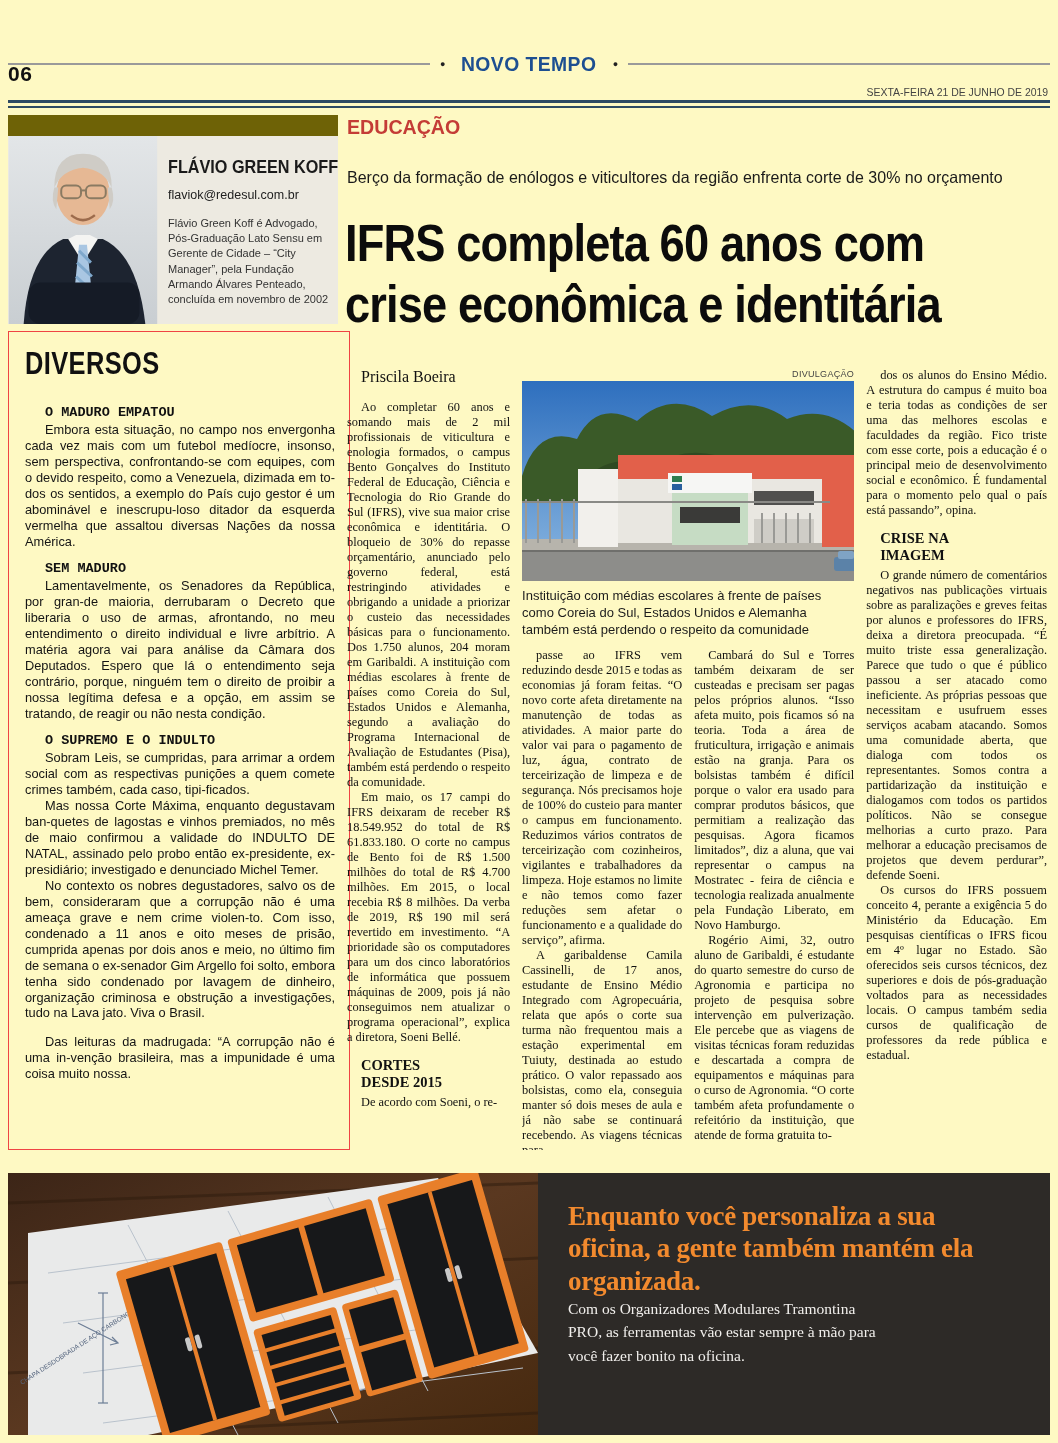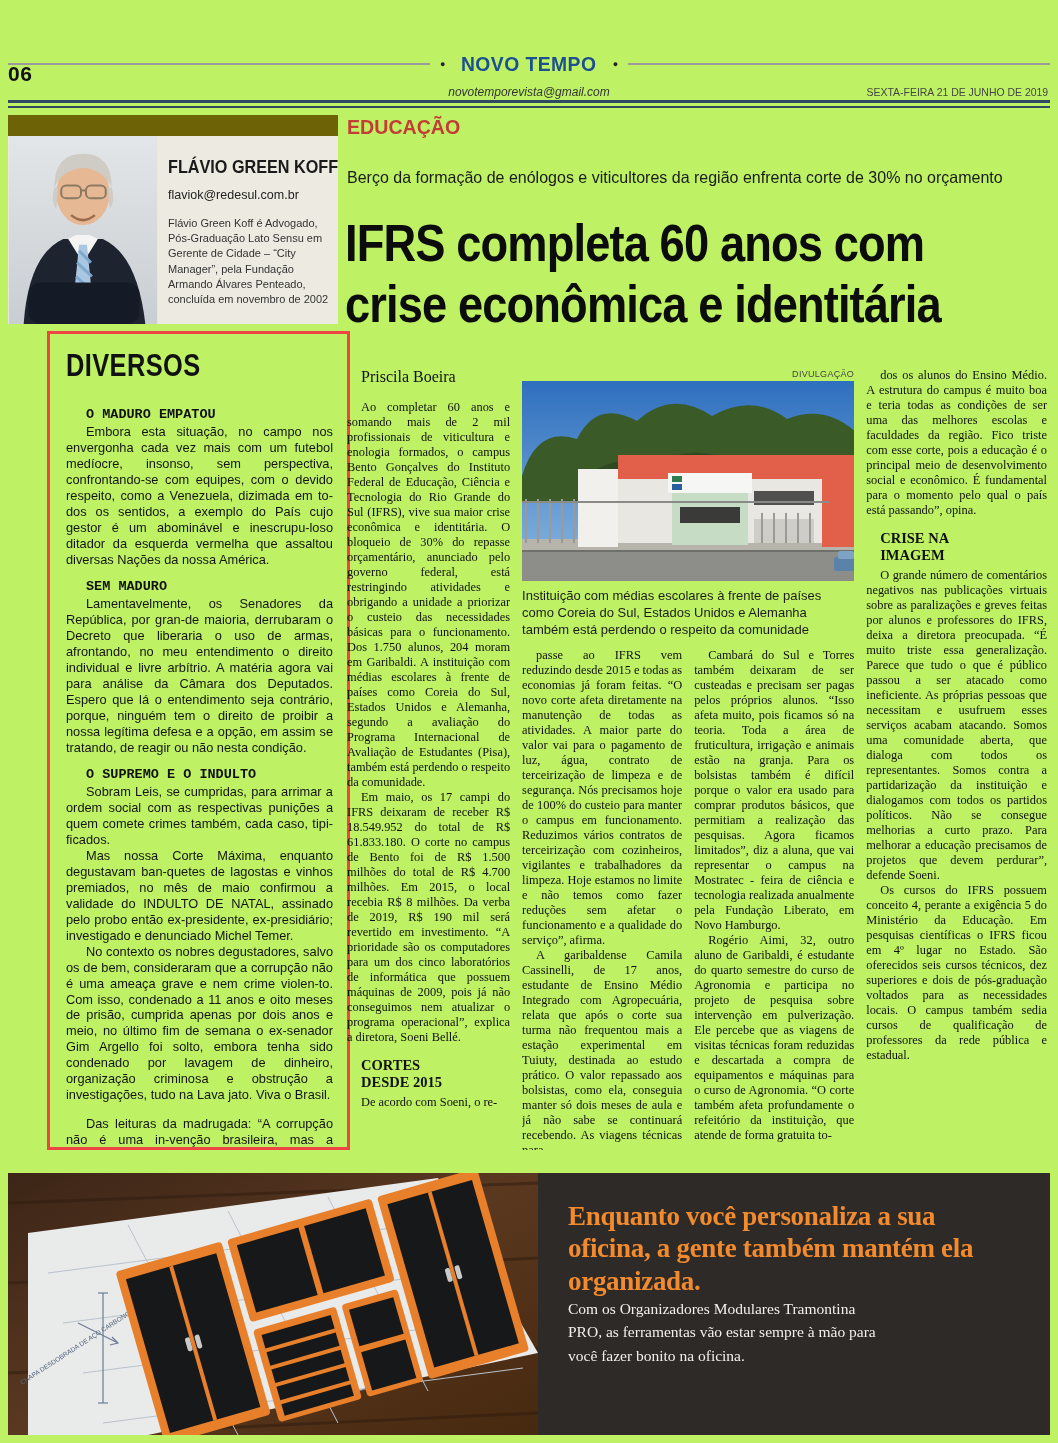--- a/index.html
+++ b/index.html
@@ -1,18 +1,18 @@
 <!DOCTYPE html>
 <html><head>
 <meta charset="utf-8">
 <style>
   * { margin:0; padding:0; box-sizing:border-box; }
   html,body { background:#ffffff; }
   body { font-family:"Liberation Sans", sans-serif; color:#111; }
-  .page { position:relative; width:1058px; height:1443px; background:#bef264; overflow:hidden; margin:0 auto; }
+  .page { position:relative; width:1058px; height:1443px; background:#fef9c3; overflow:hidden; margin:0 auto; }
 
   
   .pagenum { position:absolute; left:8px; top:62px; font-size:21px; font-weight:bold; letter-spacing:0.5px; }
   .masthead-row { position:absolute; left:8px; right:8px; top:52px; display:flex; align-items:center; }
   .masthead-line { flex:1; height:0; border-top:2px solid #9a9a9a; }
   .masthead-dot { font-size:9px; color:#222; margin:0 10px; }
   .masthead { font-size:21px; font-weight:bold; color:#1d4f91; letter-spacing:0.5px;
               display:inline-block; transform:scaleX(0.92); }
   .hdr-email { position:absolute; left:0; right:0; top:85px; text-align:center; font-style:italic;
                font-size:12px; color:#333; }
@@ -25,22 +25,22 @@
   .colbox { position:absolute; left:8px; top:115px; width:330px; height:209px; background:#edeae1; }
   .colbox-band { height:21px; background:#6e6206; }
   .colbox-photo { position:absolute; left:0; top:21px; width:150px; height:188px; }
   .colbox-text { position:absolute; left:160px; top:42px; right:8px; }
   .colbox-name { font-size:18px; font-weight:bold; color:#1a1a1a; white-space:nowrap;
                  display:inline-block; transform:scaleX(0.9); transform-origin:0 50%; }
   .colbox-email { margin-top:10px; font-size:12.5px; color:#222; }
   .colbox-bio { margin-top:14px; font-size:11px; line-height:1.38; color:#333; }
 
   
-  .diversos { position:absolute; left:8px; top:331px; width:303px; height:819px;
-              border:3px solid #ef4444; padding:14px 14px 10px 16px; overflow:hidden;margin-left:39px; }
+  .diversos { position:absolute; left:8px; top:331px; width:342px; height:819px;
+              border:1px solid #ef4444; padding:14px 14px 10px 16px; overflow:hidden; }
   .diversos-title { font-size:31px; font-weight:bold; letter-spacing:0.5px;
                     display:inline-block; transform:scaleX(0.82); transform-origin:0 50%; margin-bottom:12px; }
   .div-head { font-size:13.5px; font-weight:bold; padding-left:20px; margin:11px 0 2px 0;font-family:Liberation Mono, monospace; }
   .div-p { font-size:12.8px; line-height:1.25; text-align:justify; text-indent:20px; color:#141414; }
   .div-p.quote-gap { margin-top:13px; }
 
   
   .sec-label { position:absolute; left:347px; top:116px; font-size:20px; font-weight:bold; color:#c43c36;
                display:inline-block; transform:scaleX(0.98); transform-origin:0 50%; }
   .deck { position:absolute; left:347px; top:168px; font-size:16.5px; color:#1a1a1a;
@@ -87,21 +87,20 @@
 <div class="page">
 
   <div class="pagenum">06</div>
   <div class="masthead-row">
     <div class="masthead-line"></div>
     <span class="masthead-dot">●</span>
     <span class="masthead">NOVO TEMPO</span>
     <span class="masthead-dot">●</span>
     <div class="masthead-line"></div>
   </div>
-  <div class="hdr-email">novotemporevista@gmail.com</div>
   <div class="hdr-date">SEXTA-FEIRA 21 DE JUNHO DE 2019</div>
   <div class="hdr-rule"></div>
 
   <div class="colbox">
     <div class="colbox-band"></div>
     <svg class="colbox-photo" viewBox="0 0 150 190" aria-hidden="true">
       <defs>
         <linearGradient id="cbbg" x1="0" y1="0" x2="0" y2="1">
           <stop offset="0" stop-color="#e3e6e8"></stop>
             <stop offset="1" stop-color="#c9ced2"></stop>

